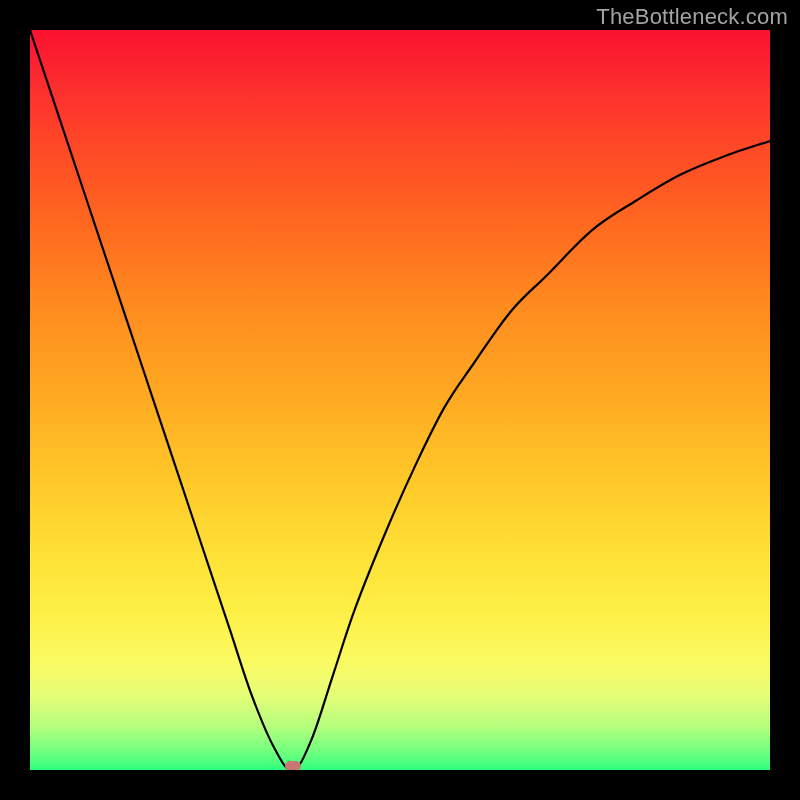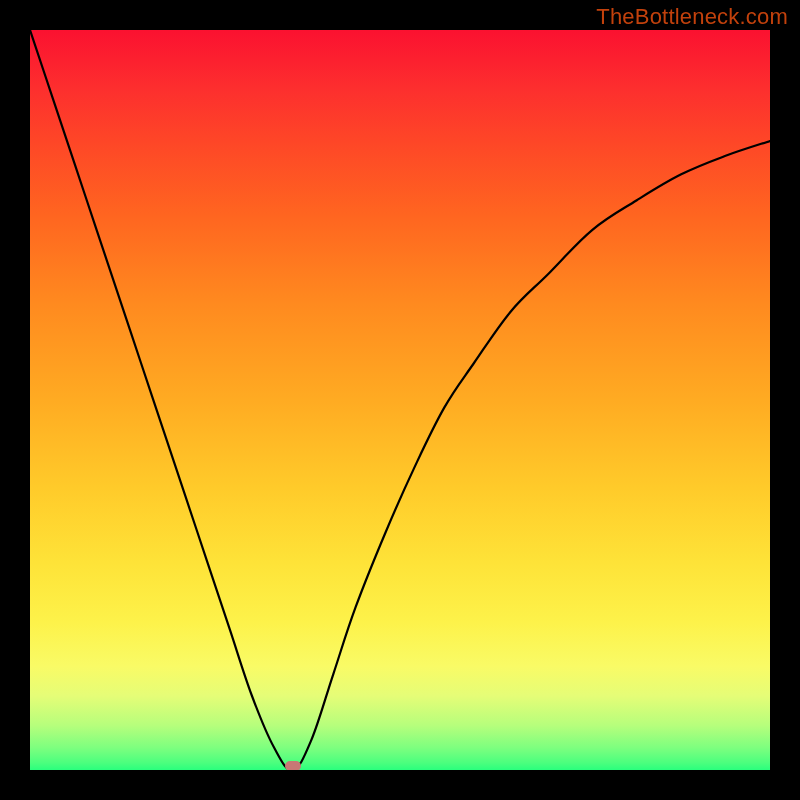--- a/index.html
+++ b/index.html
@@ -14,21 +14,21 @@
   .frame {
     position: relative;
     width: 800px;
     height: 800px;
     background: #000;
   }
   .watermark {
     position: absolute;
     top: 4px;
     right: 12px;
-    color: #c2410c;
+    color: #a3a3a3;
     font-size: 22px;
     font-weight: 400;
     letter-spacing: 0.2px;
     z-index: 10;
   }
   .plot-area {
     position: absolute;
     left: 30px;
     top: 30px;
     width: 740px;

